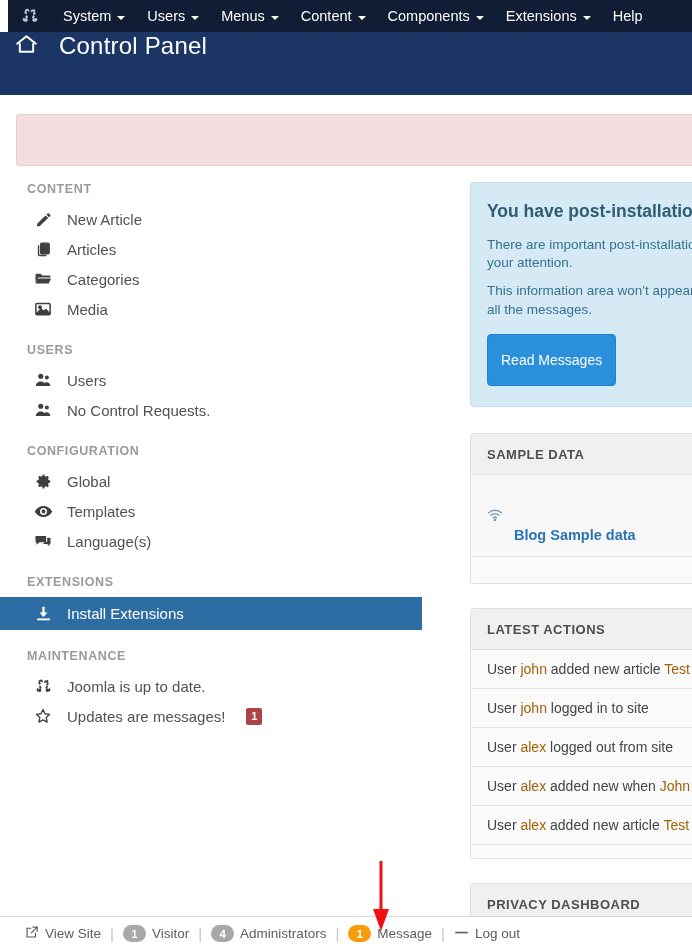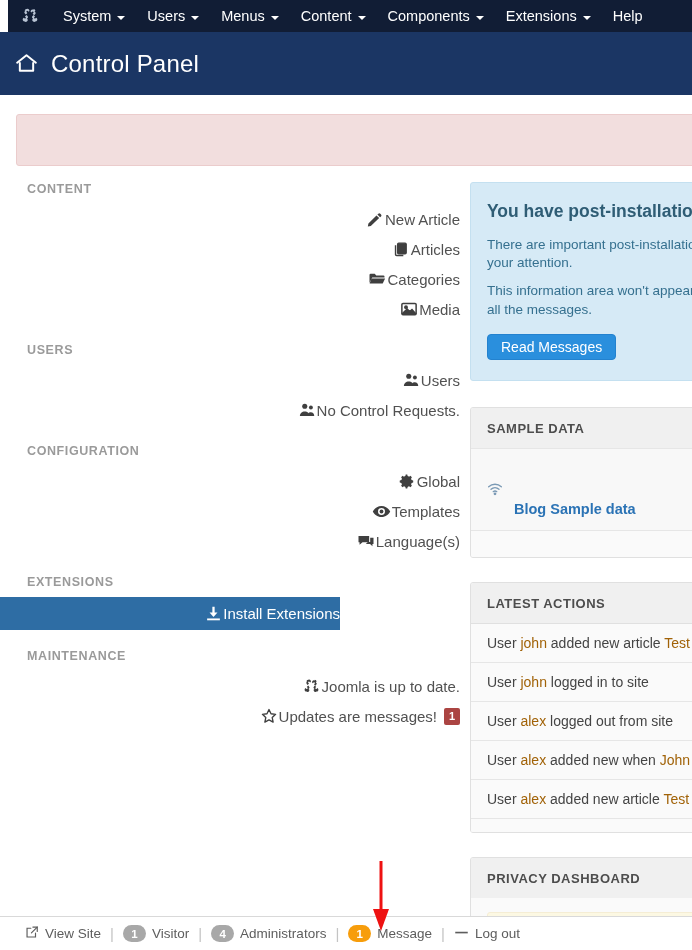--- a/index.html
+++ b/index.html
@@ -40,23 +40,23 @@
     border-right: 4px solid transparent;
     border-top: 4px solid #ffffff;
     display: inline-block;
     margin-top: 3px;
   }
 
   
   .pageheader {
     position: absolute; top: 32px; left: 0; width: 692px; height: 63px;
     background: #1b3664;
-    display: flex; align-items: center;
+    display: flex; align-items: flex-start;
     padding-left: 14px;
-    gap: 12px;
+    gap: 20px;
   }
   .home-icon { color: #fff; display:flex; align-items:center; }
   .page-title {
     color: #ffffff;
     font-size: 24px;
     font-weight: normal;
     letter-spacing: .2px;
   }
 
   
@@ -78,31 +78,31 @@
     font-size: 12.5px;
     font-weight: bold;
     letter-spacing: .6px;
     padding: 0 0 0 27px;
     margin: 0 0 8px 0;
     text-transform: uppercase;
   }
   .sec { margin-bottom: 19px; }
   .nav-item {
     display: flex; align-items: center;
+    gap: 14px;
     height: 30px;
     padding-left: 33px;
     color: #515151;
     font-size: 15px;
     cursor: pointer;
-    justify-content: flex-end;
   }
   .nav-item.active {
     background: #2e6da4;
     color: #ffffff;
-    width: 340px;
+    width: 422px;
     height: 33px;
   }
   .nav-ico {
     width: 20px; height: 20px;
     display: flex; align-items: center; justify-content: center;
     color: #3f3f3f;
     flex: none;
   }
   .nav-item.active .nav-ico { color: #ffffff; }
   .badge-red {
@@ -144,21 +144,21 @@
     font-size: 13.5px;
     color: #35708f;
     line-height: 1.35;
   }
   .btn-blue {
     display: inline-block;
     background: #2a8fdd;
     border: 1px solid #2382cf;
     color: #fff;
     font-size: 14px;
-    padding: 4px 13px;
+    padding: 17px 13px;
     border-radius: 4px;
     margin-top: 5px;
     cursor: pointer;
   }
 
   .panel {
     border: 1px solid #e0e0e0;
     border-radius: 3px;
     background: #fafafa;
     width: 400px;

